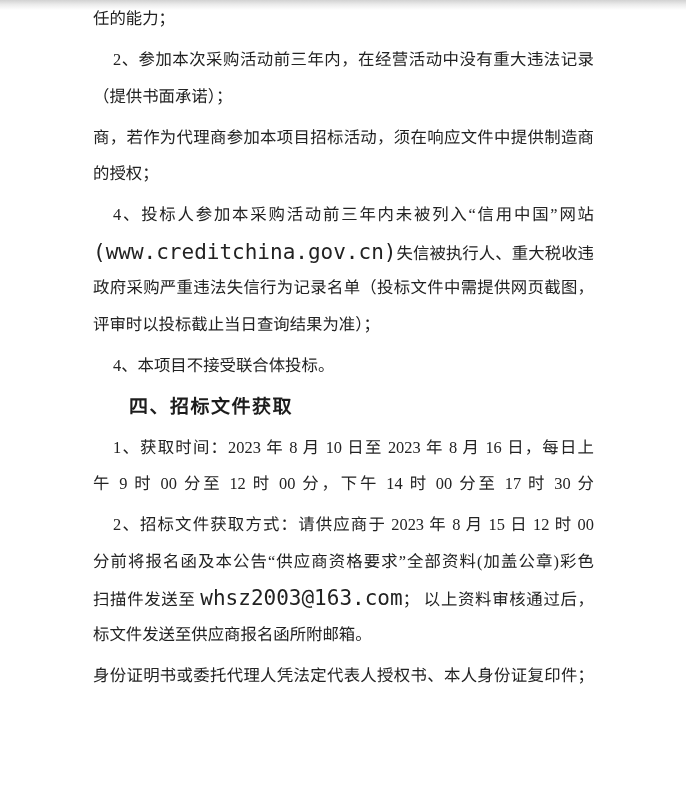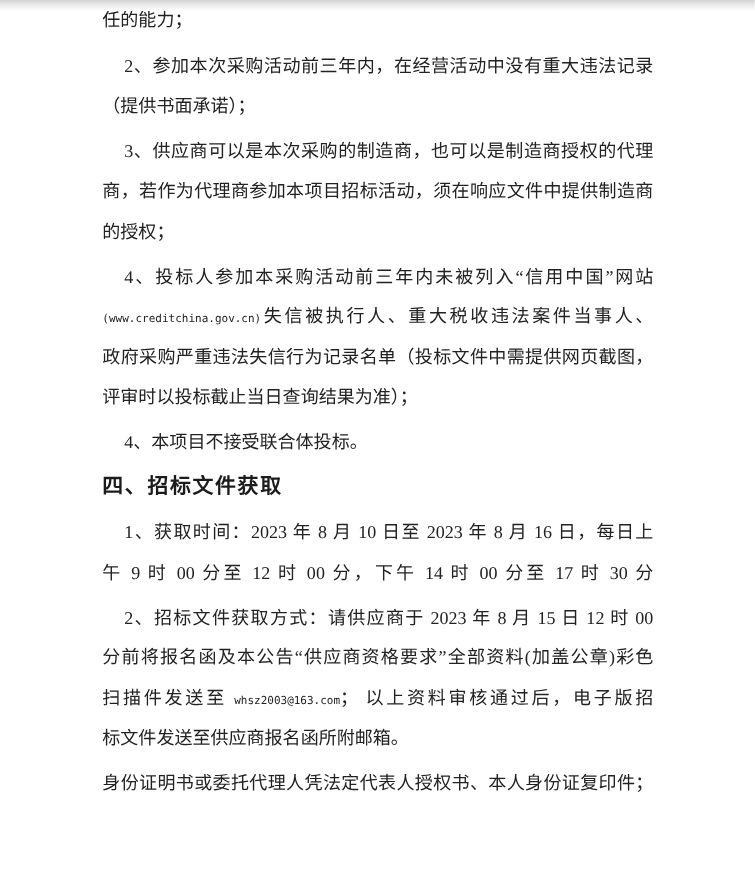--- a/index.html
+++ b/index.html
@@ -39,44 +39,44 @@
     white-space: normal;
   }
   .stretch { text-align-last: justify; }
   .indent  { text-indent: 20px; }
   .heading .line {
     font-family: "Liberation Sans", "DejaVu Sans", sans-serif;
     font-weight: 700;
     font-size: 19px;
     letter-spacing: 1.5px;
     color: #1c1c1c;
+    margin-left: 36px;
   }
   .mono {
     font-family: "DejaVu Sans Mono", "Liberation Mono", monospace;
-    font-size: 10px;
+    font-size: 21px;
   }
 </style>
 </head>
 <body>
 
 <div class="top-shadow"></div>
 
 <div class="page">
 
   <div class="para">
     <div class="line">任的能力；</div>
   </div>
 
   <div class="para">
     <div class="line indent stretch">2、参加本次采购活动前三年内，在经营活动中没有重大违法记录</div>
     <div class="line">（提供书面承诺）；</div>
   </div>
 
   <div class="para">
-    <div class="line indent stretch">3、供应商可以是本次采购的制造商，也可以是制造商授权的代理</div>
     <div class="line stretch">商，若作为代理商参加本项目招标活动，须在响应文件中提供制造商</div>
     <div class="line">的授权；</div>
   </div>
 
   <div class="para">
     <div class="line indent stretch">4、投标人参加本采购活动前三年内未被列入“信用中国”网站</div>
     <div class="line stretch">
       <span class="mono">(www.creditchina.gov.cn)</span><span>失信被执行人、重大税收违法案件当事人、</span>
     </div>
     <div class="line stretch">政府采购严重违法失信行为记录名单（投标文件中需提供网页截图，</div>

